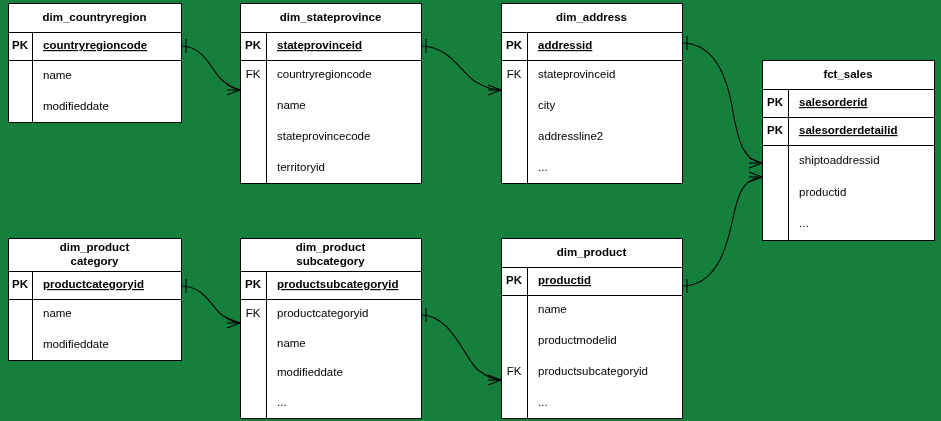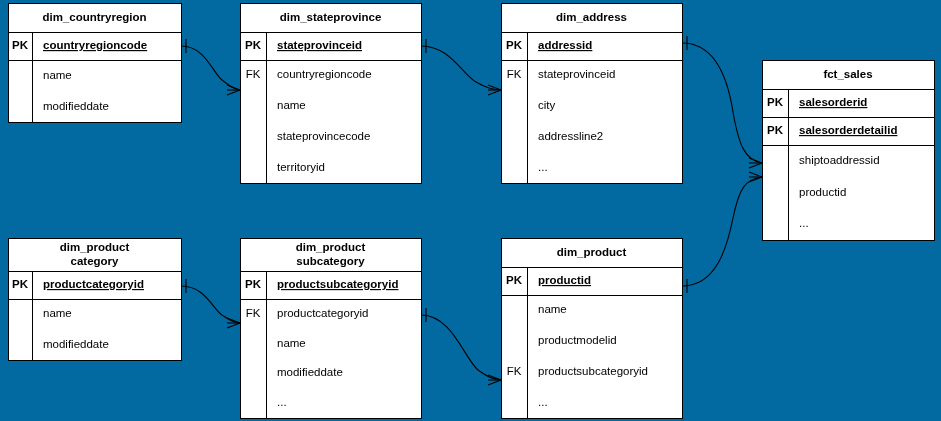--- a/index.html
+++ b/index.html
@@ -10,21 +10,21 @@
   body {
     font-family: "Liberation Sans", sans-serif;
     width: 941px;
     height: 421px;
     overflow: hidden;
   }
   #diagram-root {
     position: relative;
     width: 941px;
     height: 421px;
-    background: #0369a1;
+    background: #15803d;
   }
   svg#erd {
     position: absolute;
     left: 0;
     top: 0;
     width: 941px;
     height: 421px;
     display: block;
   }
   .tbl-rect {

